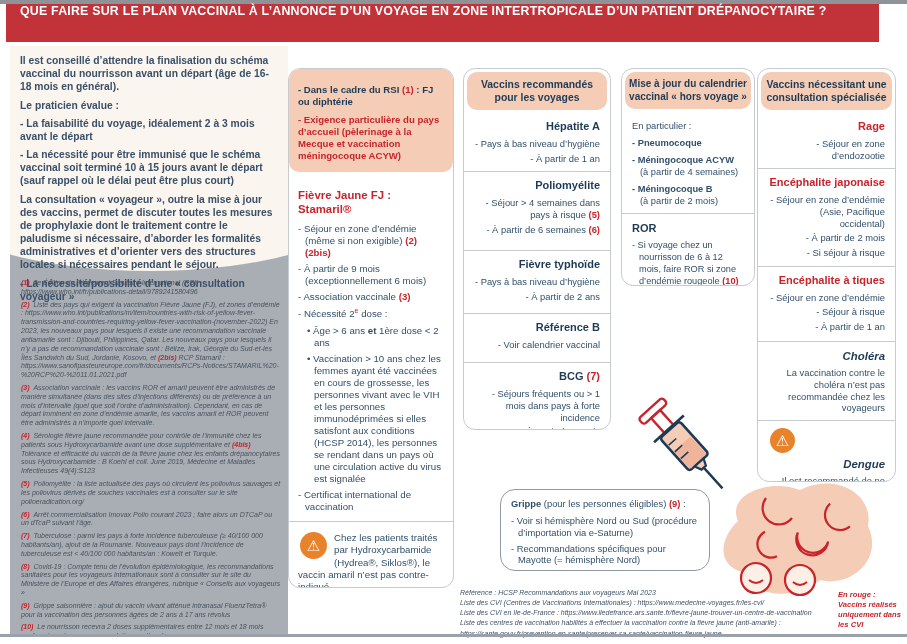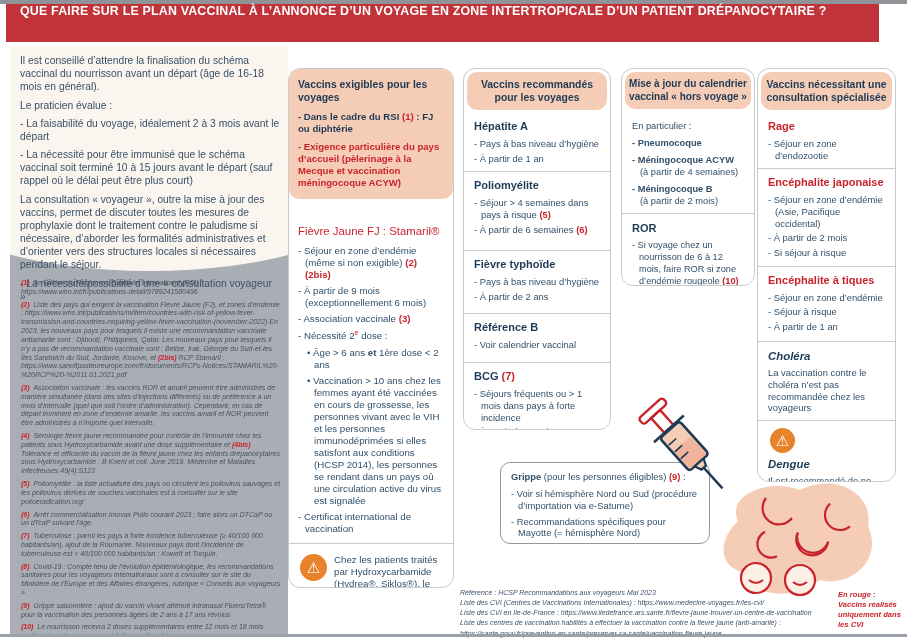--- a/index.html
+++ b/index.html
@@ -10,21 +10,21 @@
 
   
   .banner{position:absolute;left:6px;top:4px;width:873px;height:38px;background:#C13239;
           display:flex;align-items:flex-start;}
   .banner h1{margin:0;padding-left:14px;font-size:12.4px;letter-spacing:.2px;color:#fff;
              font-weight:bold;}
 
   
   .left-panel{position:absolute;left:10px;top:46px;width:278px;height:588px;background:#FAF5EE;overflow:hidden;}
   .intro{position:absolute;top:8px;left:10px;right:8px;font-size:10.3px;line-height:1.28;color:#3A5068;}
-  .intro p{margin:0 0 5px 0;}
+  .intro p{margin:0 0 5px 0;font-weight:bold;}
   .gray-bg{position:absolute;left:0;top:195px;width:278px;height:393px;background:#A9AEB4;}
   .white-curve{position:absolute;left:-70px;top:95px;width:420px;height:130px;background:#FAF5EE;border-radius:50%;}
   .footnotes{position:absolute;top:233px;left:11px;right:7px;font-size:7px;font-style:italic;
              line-height:1.26;color:#46525F;}
   .footnotes p{margin:0 0 4px 0;}
   .fn-num{color:#C9242C;font-weight:bold;}
 
   
   .col{position:absolute;border:1px solid #C6CBD0;border-radius:12px;background:#fff;
        box-sizing:border-box;overflow:hidden;}
@@ -35,37 +35,37 @@
   .bold{font-weight:bold;}
   .li{padding-left:7px;text-indent:-7px;margin:0 0 4px 0;}
   .sub{margin-left:9px;}
 
   
   .col2{left:288px;top:68px;width:166px;height:520px;}
   .col2 .salmon{padding:9px 9px 10px;font-size:9.6px;line-height:1.25;}
   .col2 .salmon .hdr{font-size:10.4px;margin-bottom:7px;}
   .col2 .salmon .it{margin-top:6px;}
   .fj-section{padding:9px 9px 4px;font-size:9.7px;line-height:1.24;color:#31506B;}
-  .fj-title{font-size:11.4px;font-weight:normal;color:#C9242C;margin:16px 0 7px 0;}
+  .fj-title{font-size:11.4px;font-weight:bold;color:#C9242C;margin:7px 0 7px 0;}
   .warn-sec{border-top:1px solid #C6CBD0;padding:10px 9px;font-size:9.7px;line-height:1.26;}
   .warn-circle{width:27px;height:27px;border-radius:50%;background:#E8832C;color:#fff;
                display:flex;align-items:center;justify-content:center;float:left;margin:0 7px 2px 2px;}
   .warn-circle span{font-size:15px;line-height:1;}
 
   
   .col3{left:463px;top:68px;width:148px;height:362px;}
-  .vx{padding:5px 10px 4px;border-top:1px solid #C6CBD0;font-size:9.4px;line-height:1.25;}
+  .vx{padding:5px 10px 4px;border-top:1px solid #C6CBD0;font-size:9.4px;line-height:1.25;text-align:right;}
   .vx.first{border-top:none;}
   .vx h3{font-size:11px;margin:2px 0 4px 0;color:#1E3A55;}
   .vx .li{margin-bottom:3px;}
   .mh54{min-height:49px;} .mh74{min-height:69px;} .mh58{min-height:53px;} .mh44{min-height:39px;}
 
   
-  .box{position:absolute;border:1.4px solid #8E99A3;border-radius:10px;background:#fff;
-       box-sizing:border-box;font-size:9.4px;line-height:1.26;color:#31506B;}
+  .box{position:absolute;border:1.4px solid #8E99A3;border-radius:15px;background:#fff;
+       box-sizing:border-box;font-size:9.4px;line-height:1.26;color:#31506B;margin-top:27px;}
   .grippe{left:500px;top:462px;width:210px;height:82px;padding:8px 10px;}
   .grippe .tline{margin-bottom:5px;}
   .covid{left:500px;top:552px;width:210px;height:30px;padding:7px 10px;font-size:10px;}
 
   
   .col4{left:621px;top:68px;width:134px;height:218px;}
   .col4 .salmon{font-size:10px;}
   .cal-body{padding:8px 10px 6px;font-size:9.3px;line-height:1.3;}
   .cal-body .it{font-weight:bold;margin-top:5px;}
   .cal-body .subnote{margin-left:8px;font-weight:normal;}
@@ -120,21 +120,20 @@
       <p><span class="fn-num">(6)</span>&nbsp;&nbsp;<span>Arrêt commercialisation Imovax Polio courant 2023 ; faire alors un DTCaP ou un dTcaP suivant l’âge.</span></p>
       <p><span class="fn-num">(7)</span>&nbsp;&nbsp;<span>Tuberculose : parmi les pays à forte incidence tuberculeuse (≥ 40/100 000 habitants/an), ajout de la Roumanie. Nouveaux pays dont l’incidence de tuberculeuse est &lt; 40/100 000 habitants/an : Koweït et Turquie.</span></p>
       <p><span class="fn-num">(8)</span>&nbsp;&nbsp;<span>Covid-19 : Compte tenu de l’évolution épidémiologique, les recommandations sanitaires pour les voyageurs internationaux sont à consulter sur le site du Ministère de l’Europe et des Affaires étrangères, rubrique « Conseils aux voyageurs »</span></p>
       <p><span class="fn-num">(9)</span>&nbsp;&nbsp;<span>Grippe saisonnière : ajout du vaccin vivant atténué intranasal FluenzTetra® pour la vaccination des personnes âgées de 2 ans à 17 ans révolus</span></p>
       <p><span class="fn-num">(10)</span>&nbsp;&nbsp;<span>Le nourrisson recevra 2 doses supplémentaires entre 12 mois et 18 mois conformément aux recommandations nationales</span></p>
     </div>
   </aside>
 
   <section class="col col2">
     <div class="salmon">
-      <div class="hdr">Vaccins exigibles pour les voyages</div>
       <div class="it"><span>- Dans le cadre du RSI </span><span class="red">(1)</span><span> : FJ ou diphtérie</span></div>
       <div class="it red">- Exigence particulière du pays d’accueil (pèlerinage à la Mecque et vaccination méningocoque ACYW)</div>
     </div>
     <div class="fj-section">
       <div class="fj-title"><span>Fièvre Jaune FJ : </span><span>Stamaril®</span></div>
       <div class="li"><span>- Séjour en zone d’endémie (même si non exigible) </span><span class="red bold">(2) (2bis)</span></div>
       <div class="li">- À partir de 9 mois (exceptionnellement 6 mois)</div>
       <div class="li"><span>- Association vaccinale </span><span class="red bold">(3)</span></div>
       <div class="li"><span>- Nécessité 2</span><sup class="red" style="font-size:7px;">e</sup><span> dose :</span></div>
       <div class="li sub"><span>• Âge &gt; 6 ans </span><span class="bold">et</span><span> 1ère dose &lt; 2 ans</span></div>

